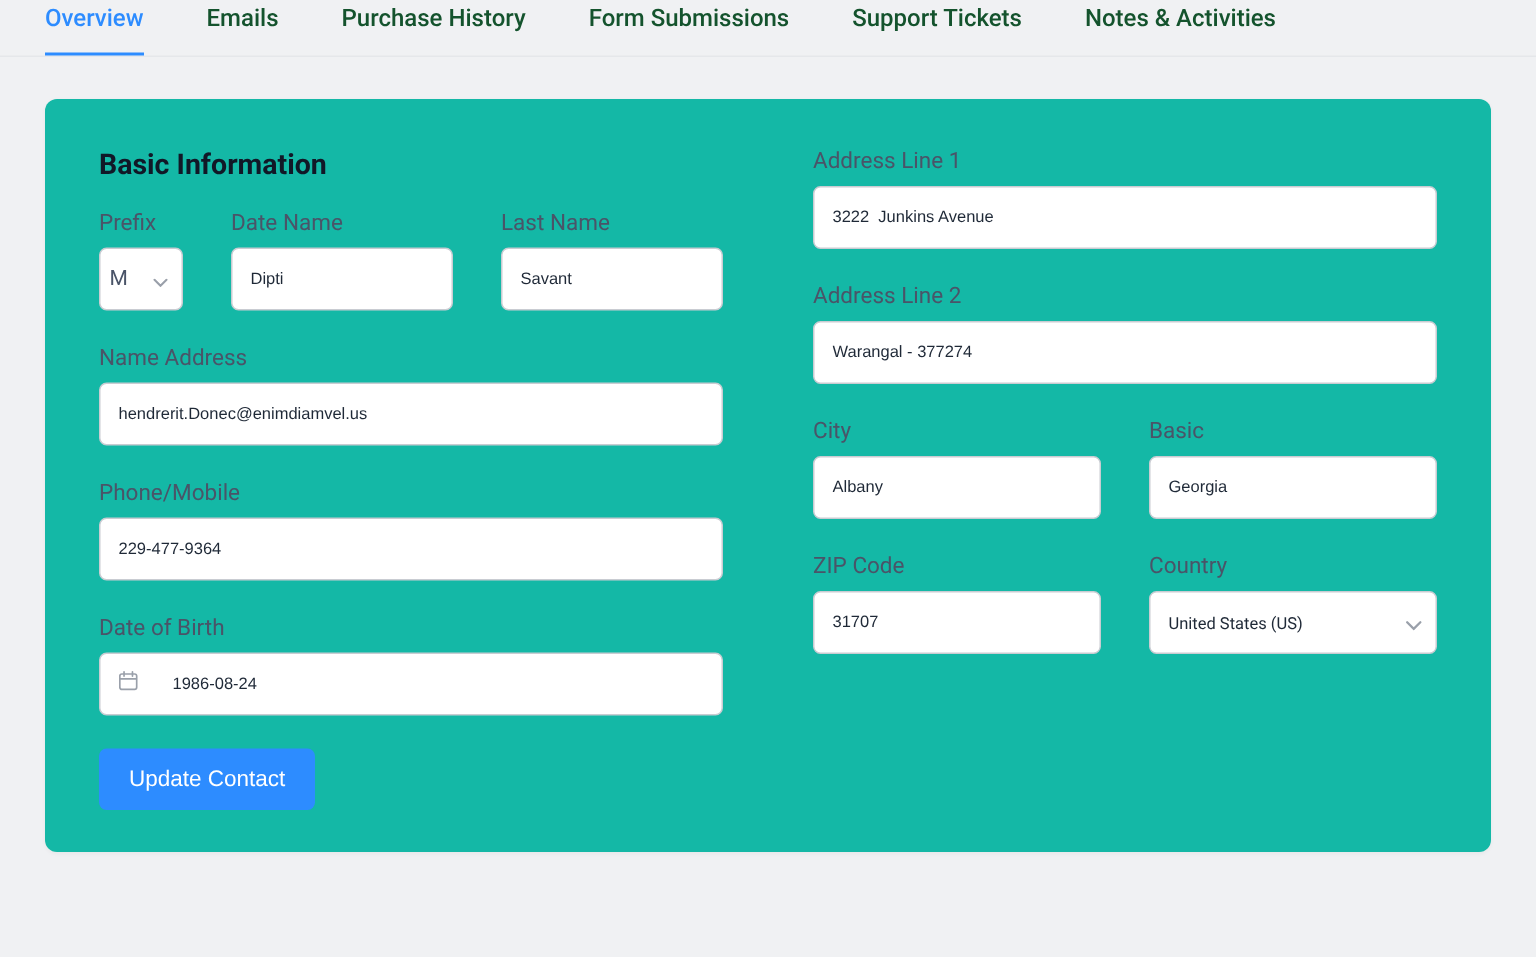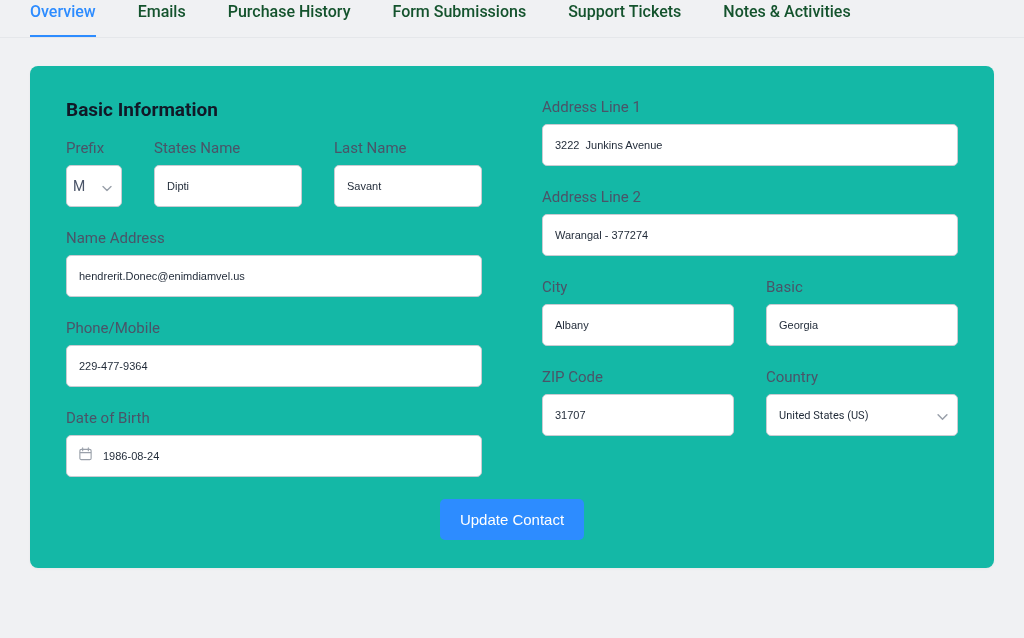--- a/index.html
+++ b/index.html
@@ -100,32 +100,32 @@
     }
     .date-field .cal-icon {
       position: absolute;
       left: 12px;
       top: 50%;
       transform: translateY(-50%);
       color: #9aa0aa;
       pointer-events: none;
     }
     .date-field .input {
-      padding-left: 36px;
+      padding-left: 48px;
     }
     .prefix-select .input {
       padding: 0 6px;
       font-size: 14px;
       color: #4a5468;
       white-space: nowrap;
       overflow: hidden;
     }
     .footer {
       display: flex;
-      justify-content: center;
+      justify-content: flex-start;
       margin-top: 22px;
     }
     .btn-primary {
       background: #2d8cff;
       color: #fff;
       border: none;
       border-radius: 5px;
       padding: 12px 20px;
       font-size: 15px;
       font-weight: 500;
@@ -163,21 +163,21 @@
               <span>M</span>
             </div>
             <span class="chevron">
               <svg width="10" height="6" viewBox="0 0 10 6">
                   <path d="M1 1l4 4 4-4" stroke="currentColor" stroke-width="1.4" fill="none" stroke-linecap="round"></path>
                 </svg>
             </span>
           </div>
         </div>
         <div class="field">
-          <div class="label">States Name</div>
+          <div class="label">Date Name</div>
           <input class="input" type="text" value="Dipti" style="">
         </div>
         <div class="field">
           <div class="label">Last Name</div>
           <input class="input" type="text" value="Savant" style="">
         </div>
       </div>
 
       <div class="row">
         <div class="field">

